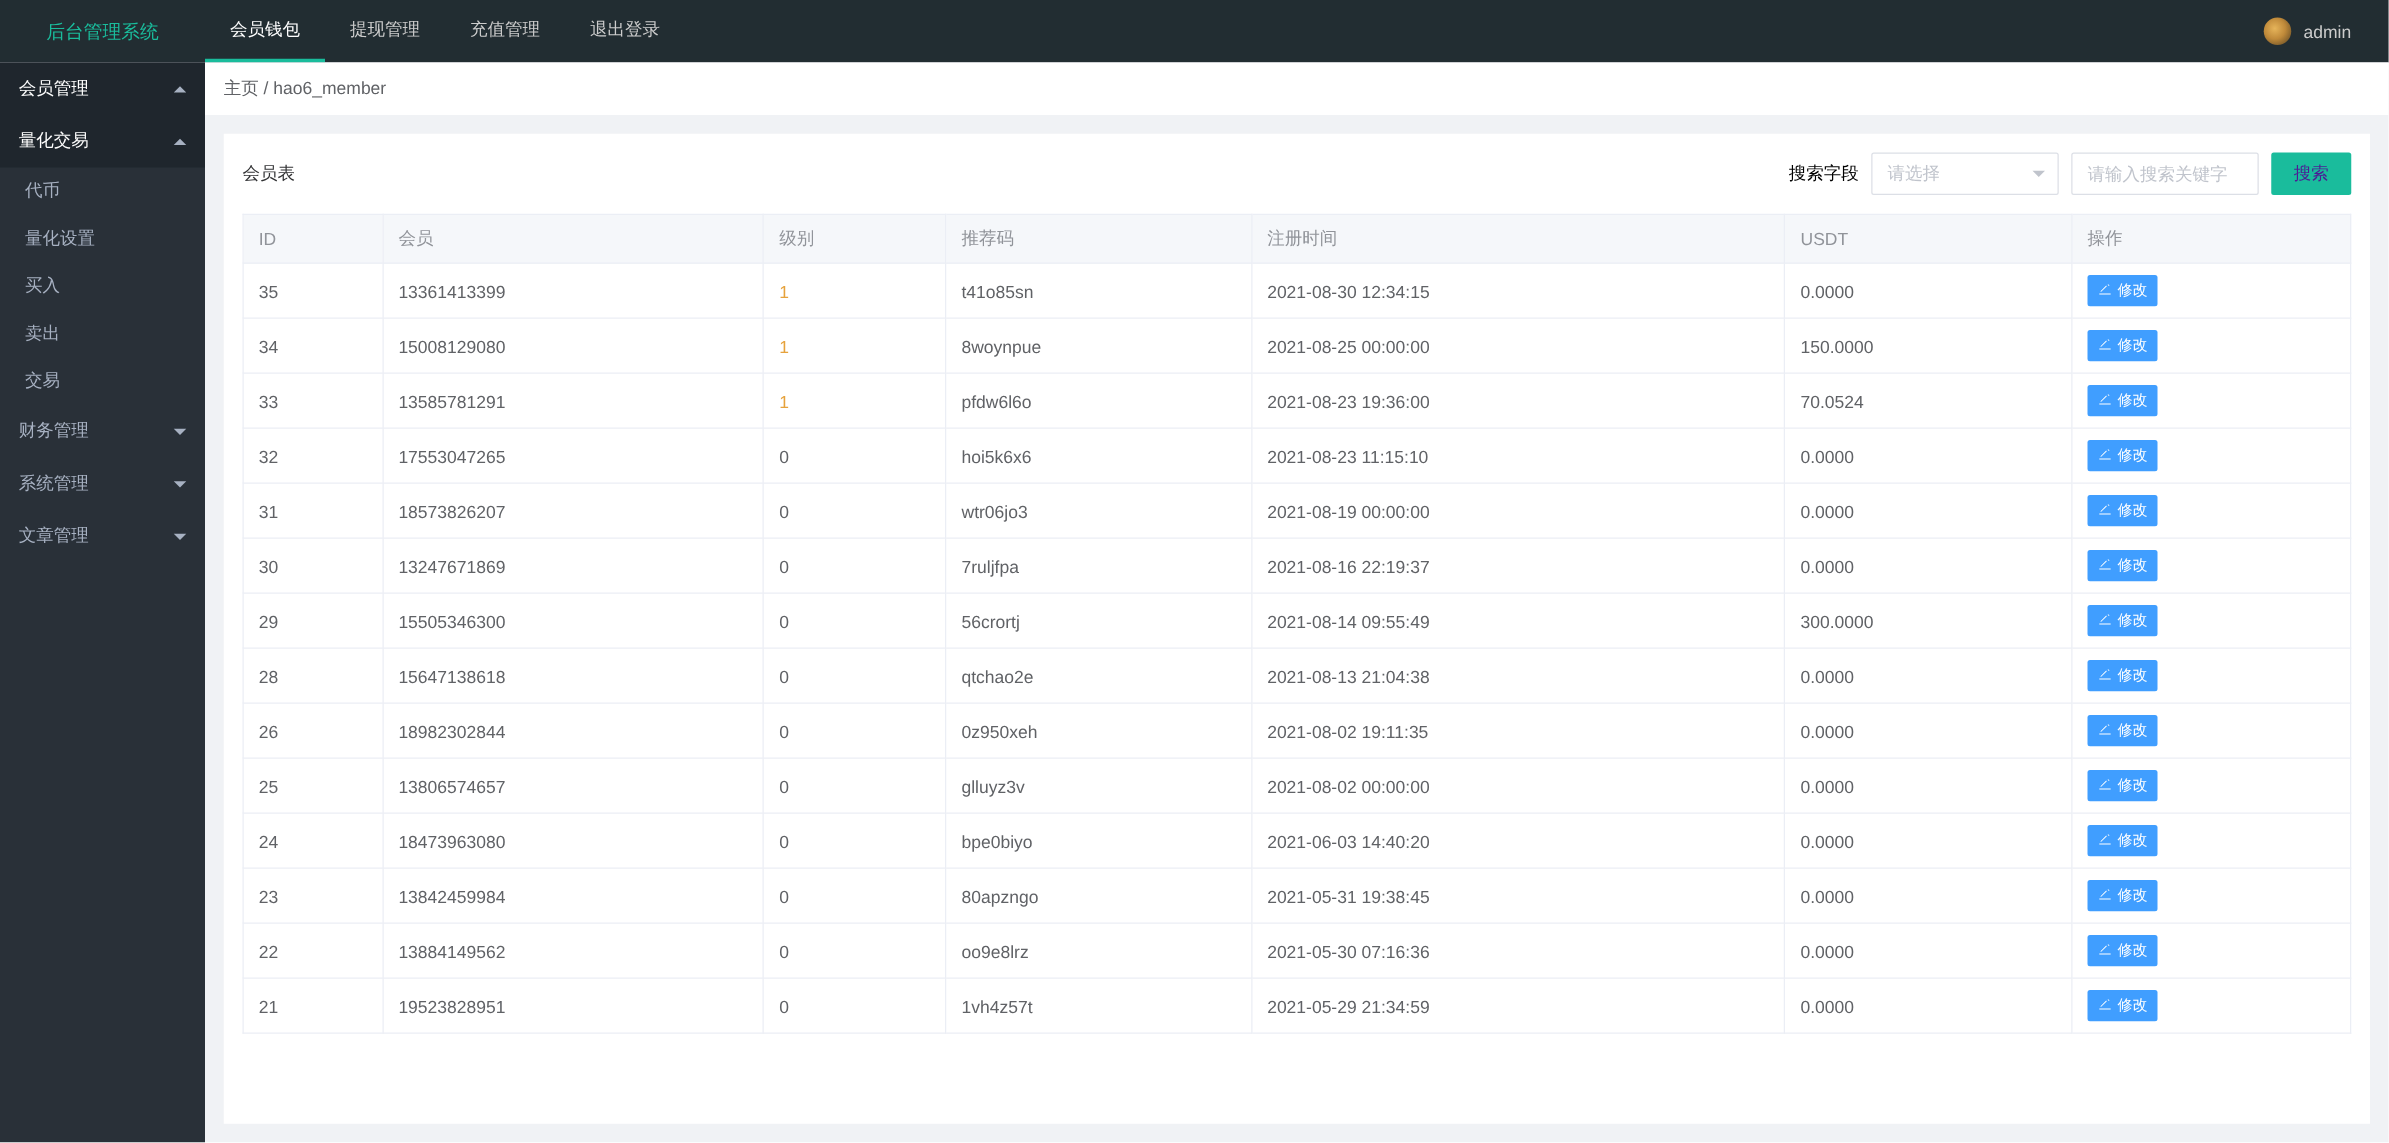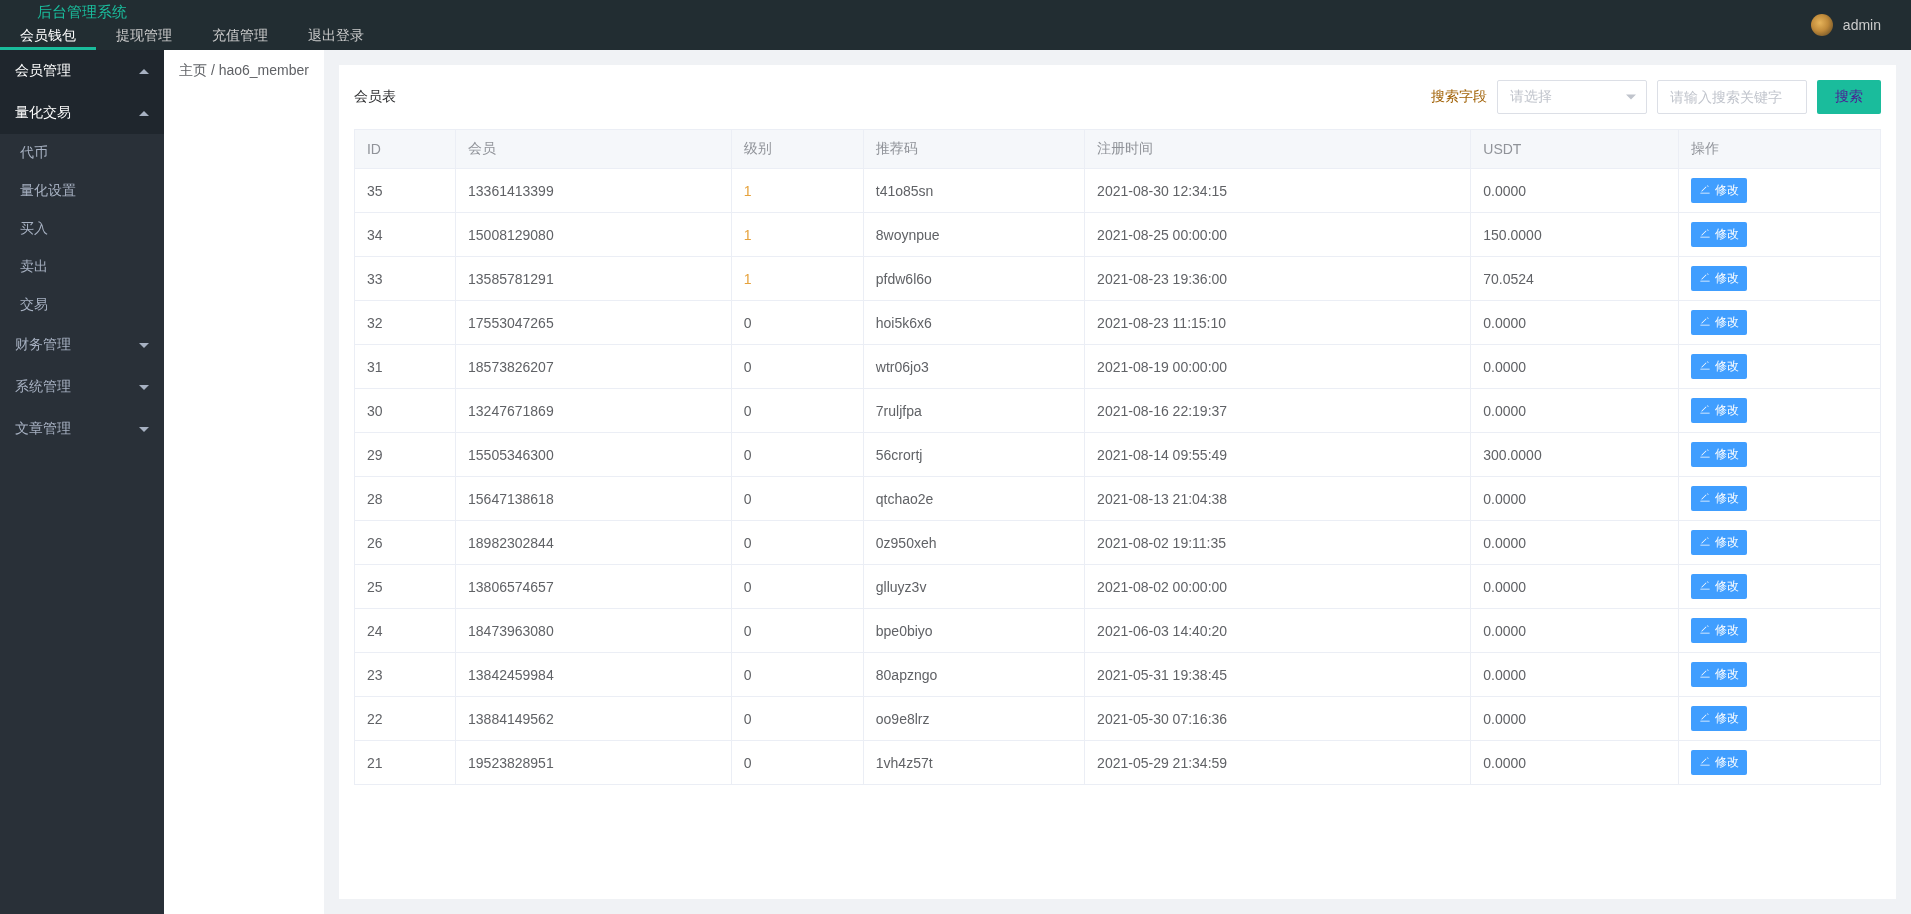--- a/index.html
+++ b/index.html
@@ -1,42 +1,42 @@
 <!DOCTYPE html>
 <html><head>
 <meta charset="utf-8">
 <style>
   * { margin: 0; padding: 0; box-sizing: border-box; }
   body { font-family: "Helvetica Neue", Helvetica, "PingFang SC", "Hiragino Sans GB", "Microsoft YaHei", Arial, sans-serif; background: #fff; color: #333; font-size: 14px; }
   .topbar { height: 50px; background: #222d32; display: flex; align-items: center; justify-content: space-between; }
-  .topbar-left { display: flex; align-items: flex-start; height: 100%; flex-direction: column; }
+  .topbar-left { display: flex; align-items: flex-end; height: 100%; }
   .brand { width: 164px; color: #1abc9c; font-size: 15px; display: flex; align-items: center; justify-content: center; height: 100%; }
   .topnav { display: flex; height: 100%; }
   .topnav-item { display: flex; align-items: center; padding: 1px 20px; color: #ccc; cursor: pointer; border-bottom: 3px solid transparent; }
   .topnav-item.active { color: #fff; border-bottom: 3px solid #1abc9c; }
   .topbar-right { display: flex; align-items: center; padding-right: 30px; color: #ccc; }
   .avatar { width: 22px; height: 22px; border-radius: 50%; background: radial-gradient(circle at 40% 40%, #e6b45a 0%, #c08a3a 45%, #7a5a2a 80%); margin-right: 10px; display: inline-block; }
   .container { display: flex; height: calc(100vh - 50px); }
   .sidebar { width: 164px; background: #293038; color: #a7b1c2; overflow-y: auto; flex-shrink: 0; }
   .side-group { display: flex; align-items: center; justify-content: space-between; padding: 12px 15px; cursor: pointer; font-size: 14px; gap: 40px; }
   .side-group.expanded { background: #1f262d; color: #fff; }
   .side-sub { list-style: none; }
   .side-sub li { padding: 10px 15px 10px 20px; cursor: pointer; color: #a7b1c2; font-size: 14px; }
   .side-sub li.active { background: #1abc9c; color: #fff; }
   .arrow { width: 0; height: 0; display: inline-block; }
   .arrow.up { border-left: 5px solid transparent; border-right: 5px solid transparent; border-bottom: 5px solid #a7b1c2; }
   .arrow.down { border-left: 5px solid transparent; border-right: 5px solid transparent; border-top: 5px solid #a7b1c2; }
-  .content { flex: 1; display: flex; background: #f0f2f5; overflow: hidden; }
+  .content { flex: 1; display: flex; flex-direction: column; background: #f0f2f5; overflow: hidden; }
   .breadcrumb { background: #fff; padding: 12px 15px; font-size: 14px; color: #606266; }
   .breadcrumb .home { cursor: pointer; }
   .main-panel { margin: 15px; background: #fff; padding: 15px; overflow: auto; flex: 1; }
   .panel-head { display: flex; align-items: center; justify-content: space-between; margin-bottom: 15px; }
   .panel-title { font-size: 14px; color: #303133; }
   .search-area { display: flex; align-items: center; gap: 10px; }
-  .search-label { color: #a16207; font-size: 14px; }
+  .search-label { color: #000000; font-size: 14px; }
   .select-box { position: relative; width: 150px; height: 34px; border: 1px solid #dcdfe6; border-radius: 2px; display: flex; align-items: center; padding: 0 30px 0 12px; color: #c0c4cc; cursor: pointer; background: #fff; }
   .select-box .sel-arrow { position: absolute; right: 10px; top: 50%; transform: translateY(-50%); width: 0; height: 0; border-left: 5px solid transparent; border-right: 5px solid transparent; border-top: 5px solid #c0c4cc; }
   .search-input { width: 150px; height: 34px; border: 1px solid #dcdfe6; border-radius: 2px; padding: 0 12px; outline: none; font-size: 14px; color: #0f766e; }
   .search-input::placeholder { color: #c0c4cc; }
   .btn-search { height: 34px; padding: 0 18px; background: #1abc9c; color: #4c1d95; border: none; border-radius: 2px; cursor: pointer; font-size: 14px; }
   table { width: 100%; border-collapse: collapse; }
   thead th { background: #f5f7fa; color: #909399; font-weight: 500; text-align: left; padding: 10px 12px; border: 1px solid #ebeef5; font-size: 14px; }
   tbody td { padding: 9px 12px; border: 1px solid #ebeef5; color: #606266; font-size: 14px; }
   .lvl1 { color: #e6a23c; }
   .btn-edit { display: inline-flex; align-items: center; gap: 4px; background: #409eff; color: #fff; border: none; border-radius: 2px; padding: 4px 8px; cursor: pointer; font-size: 12px; }

